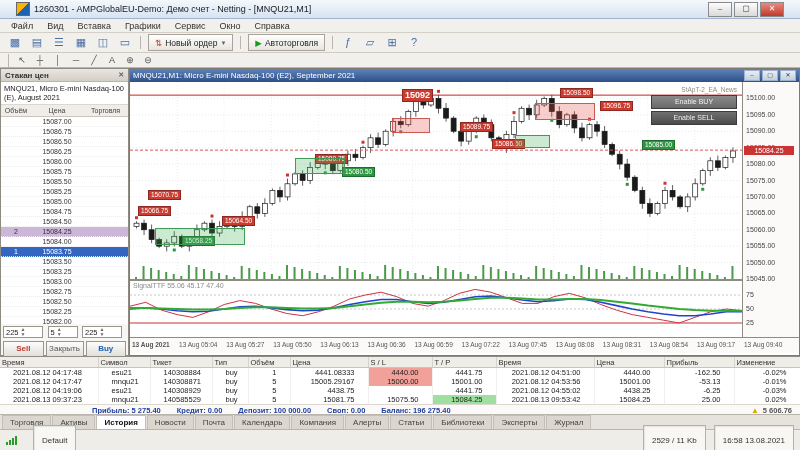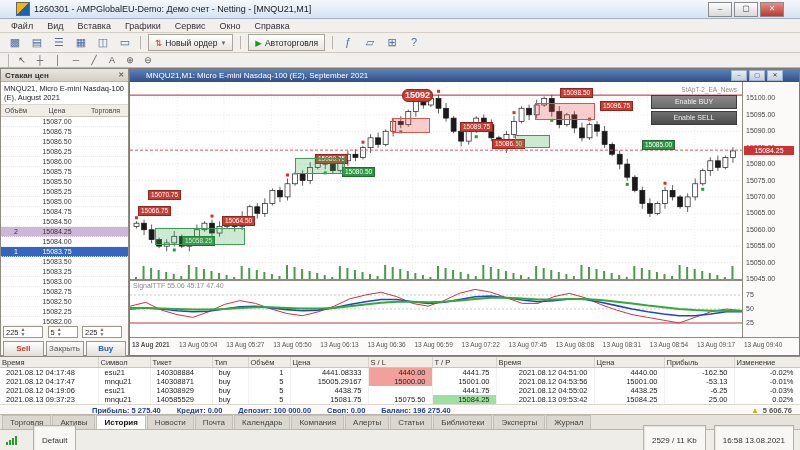--- a/index.html
+++ b/index.html
@@ -50,21 +50,21 @@
             padding:0 2px;margin-right:2px;box-sizing:border-box}
   .dom-spin .arr{font-size:5px;color:#666;margin-left:2px;line-height:5px}
   .dom-btnrow{display:flex;gap:2px;padding:3px 2px 0 2px}
   .dom-btn{flex:1;height:14px;border:1px solid #9a968e;background:linear-gradient(#fdfdfd,#e2dfd8);font-size:8px;font-weight:bold;
            text-align:center;line-height:13px}
   .dom-btn.sell{color:#c0392b}.dom-btn.buy{color:#1d62b0}.dom-btn.closepos{color:#555;font-weight:normal;flex:0 0 36px}
   
   .chart-window{position:absolute;left:129px;top:68px;width:671px;height:288px;border:1px solid #7f7b73;box-sizing:border-box;
                 background:#fff;overflow:hidden}
   .chart-titlebar{position:absolute;left:0;top:0;width:669px;height:13px;background:linear-gradient(#5d83bd,#2f4f86);
-                  color:#fff;display:flex;align-items:center;padding:0 16px;box-sizing:border-box;font-size:8px}
+                  color:#fff;display:flex;align-items:center;padding:0 3px;box-sizing:border-box;font-size:8px}
   .chart-titlebar .cw-btn{width:14px;height:9px;border:1px solid #9db2cf;background:linear-gradient(#e9eef5,#c3cfde);
                   color:#334;font-size:6px;line-height:8px;text-align:center;margin-left:2px}
   .plot-main{position:absolute;left:0;top:13px;width:612px;height:197px;background:#fff}
   .pane-sep{position:absolute;left:0;top:210px;width:669px;height:2px;background:#8f8b83;border-bottom:1px solid #fff}
   .plot-ind{position:absolute;left:0;top:212px;width:612px;height:56px;background:#fff}
   .ind-label{position:absolute;left:3px;top:1px;font-size:7px;color:#8a8a8a}
   .time-axis{position:absolute;left:0;top:268px;width:669px;height:15px;background:#fbfaf8;border-top:1px solid #8f8b83}
   .t-label{position:absolute;top:3px;font-size:6.5px;color:#555;white-space:nowrap}
   .price-scale{position:absolute;left:612px;top:13px;width:57px;height:255px;background:#fbfaf8;border-left:1px solid #8f8b83}
   .p-label{position:absolute;left:3px;font-size:7px;color:#444;white-space:nowrap}
@@ -79,21 +79,21 @@
   .ea-panel{position:absolute;right:62px;top:17px;width:86px;text-align:right}
   .ea-label{font-size:6.5px;color:#8a8a8a;margin-bottom:2px}
   .ea-btn{width:84px;height:12px;border:1px solid #3c3c3c;color:#f0f0f0;font-size:7px;line-height:11px;text-align:center;margin-top:2px}
   .ea-btn.buy{background:linear-gradient(#8a8a8a,#6a6a6a)}
   .ea-btn.sell{background:linear-gradient(#6f6f6f,#4c4c4c)}
   
   .history-panel{position:absolute;left:0;top:356px;width:800px;height:58px;background:#fff;border-top:1px solid #8f8b83}
   table.hist{border-collapse:collapse;table-layout:fixed;width:800px;font-size:7.5px}
   table.hist th{background:#efede8;border-right:1px solid #d8d4cc;border-bottom:1px solid #c9c5bd;font-weight:normal;
                 height:10px;padding:0 2px;text-align:left;color:#333;overflow:hidden;white-space:nowrap}
-  table.hist td{height:9px;padding:0 6px;border-right:1px solid #f1efeb;overflow:hidden;white-space:nowrap;color:#222}
+  table.hist td{height:9px;padding:0 13px;border-right:1px solid #f1efeb;overflow:hidden;white-space:nowrap;color:#222}
   td.num{text-align:right}
   td.bg-red{background:#f2a09a}
   td.bg-green{background:#9fdf9f}
   td.neg,span.neg{color:#cc2222}
   td.pos,span.pos{color:#1a8a1a}
   .hist-summary{position:absolute;left:0;top:47px;width:800px;height:11px;background:#fbfaf8;border-top:1px solid #dcd8d0;
                 display:flex;align-items:center;font-size:7.5px;font-weight:bold;color:#1f3f9f;padding-left:92px;box-sizing:border-box;gap:16px}
   .hist-summary .equity{margin-left:auto;margin-right:8px;color:#555;display:flex;align-items:center;gap:4px}
   .warn-icon{color:#e0a800;font-size:8px}
   
@@ -587,21 +587,21 @@
         <line x1="0" y1="13.133333333333333" x2="612" y2="13.133333333333333" stroke="#cc2222" stroke-width="1"></line>
         <line x1="0" y1="68.12916666666666" x2="612" y2="68.12916666666666" stroke="#dd5555" stroke-dasharray="3,2"></line>
       </svg>
     <div id="annotations" class="abs" style="left:0;top:0;width:612px;height:197px">
         <div class="ann-label red" style="left: 18px; top: 107.633px;">15070.75</div>
         <div class="ann-label red" style="left: 8px; top: 124.05px;">15066.75</div>
         <div class="ann-label red" style="left: 92px; top: 133.9px;">15064.50</div>
         <div class="ann-label green" style="left: 52px; top: 153.6px;">15058.25</div>
         <div class="ann-label red" style="left: 185px; top: 71.5167px;">15080.75</div>
         <div class="ann-label green" style="left: 212px; top: 84.65px;">15080.50</div>
-        <div class="ann-label red big" style="left: 272px; top: 7.49167px; border-radius: 6px;">15092</div>
+        <div class="ann-label red big" style="left: 272px; top: 7.49167px;">15092</div>
         <div class="ann-label red" style="left: 330px; top: 40.325px;">15089.75</div>
         <div class="ann-label red" style="left: 362px; top: 56.7417px;">15086.50</div>
         <div class="ann-label red" style="left: 430px; top: 5.85px;">15098.50</div>
         <div class="ann-label red" style="left: 470px; top: 18.9833px;">15096.75</div>
         <div class="ann-label green" style="left: 512px; top: 58.3833px;">15085.00</div>
         <div class="ann-box green" style="left: 25px; width: 90px; top: 146.108px; height: 16.4167px;"></div>
         <div class="ann-box green" style="left: 165px; width: 50px; top: 75.5167px; height: 16.4167px;"></div>
         <div class="ann-box red" style="left: 262px; width: 38px; top: 36.1167px; height: 14.775px;"></div>
         <div class="ann-box red" style="left: 405px; width: 60px; top: 21.3417px; height: 16.4167px;"></div>
         <div class="ann-box green" style="left: 385px; width: 35px; top: 52.5333px; height: 13.1333px;"></div>

